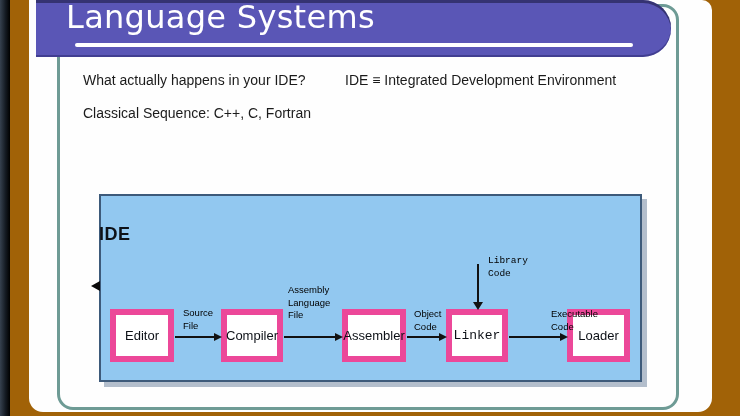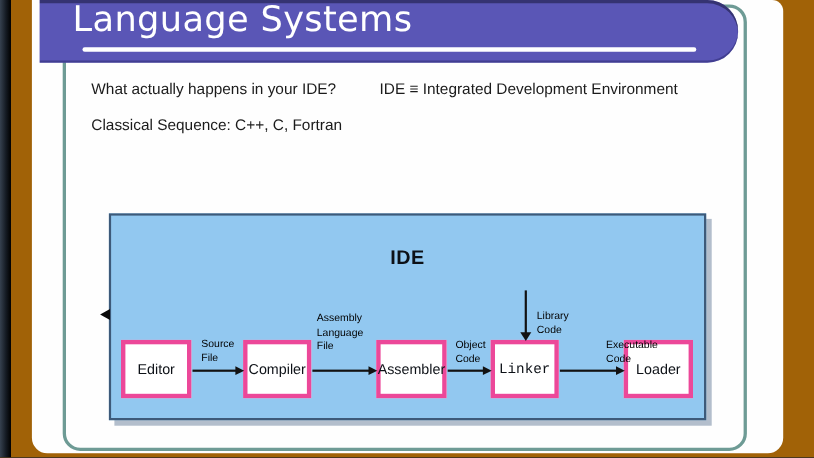--- a/index.html
+++ b/index.html
@@ -20,24 +20,24 @@
   .banner-rule{position:absolute;left:39px;top:43px;width:558px;height:4px;
     background:#fff;border-radius:2px;}
   .slide-title{position:absolute;left:30px;top:0;line-height:34px;
     font-family:"DejaVu Sans",sans-serif;font-size:32px;letter-spacing:.3px;
     color:#fff;white-space:nowrap;}
   .bodytext{position:absolute;font-size:14px;line-height:17px;color:#1b1b1b;white-space:nowrap;}
 
   .ide-box{position:absolute;left:99px;top:194px;width:543px;height:188px;
     background:#92c8f0;border:2px solid #3d5a7a;box-sizing:border-box;
     box-shadow:5px 5px 0 rgba(104,126,153,.5);}
-  .ide-label{position:absolute;left:99px;top:224px;width:543px;text-align:center;
+  .ide-label{position:absolute;left:99px;top:224px;width:543px;text-align:left;
     font-size:18px;font-weight:700;letter-spacing:.5px;color:#0d1117;}
   .stage-box{position:absolute;top:309px;height:53px;background:#fff;
-    border:4px solid #ec4899;box-sizing:border-box;display:flex;
+    border:6px solid #ec4899;box-sizing:border-box;display:flex;
     align-items:center;justify-content:center;font-size:13px;color:#0d1117;}
   .flow-label{position:absolute;font-size:9.5px;line-height:12.5px;color:#000;
     white-space:pre-line;}
 
   .arrow-h{position:absolute;top:332px;height:10px;}
   .arrow-h .shaft{position:absolute;left:0;right:6px;top:4px;height:2px;background:#121212;}
   .arrow-h .head{position:absolute;right:0;top:0.5px;width:0;height:0;
     border-left:8px solid #121212;border-top:4.5px solid transparent;border-bottom:4.5px solid transparent;}
   .arrow-v{position:absolute;left:473px;top:264px;width:10px;height:46px;}
   .arrow-v .shaft{position:absolute;left:4px;top:0;height:39px;width:2px;background:#121212;}
@@ -108,15 +108,15 @@
 
   <div class="flow-label" style="left:183px;top:307px;">Source
 File</div>
   <div class="flow-label" style="left:288px;top:284px;">Assembly
 Language
 File</div>
   <div class="flow-label" style="left:414px;top:308px;">Object
 Code</div>
   <div class="flow-label" style="left:513px;top:308px;margin-left:38px;">Executable
 Code</div>
-  <div class="flow-label" style="left:488px;top:282px;">Library
+  <div class="flow-label" style="left:488px;top:255px;font-family:Liberation Mono, monospace;">Library
 Code</div>
 </div>
 
 </body></html>

